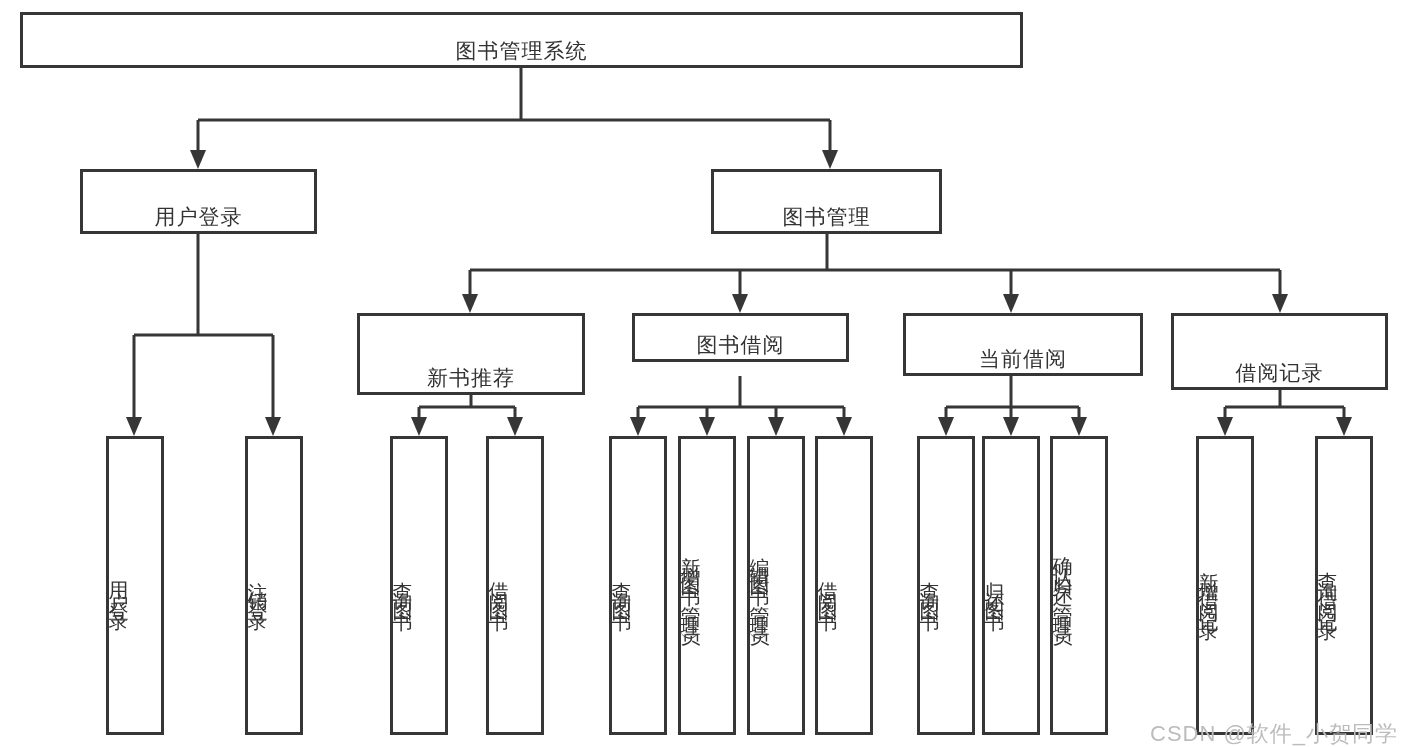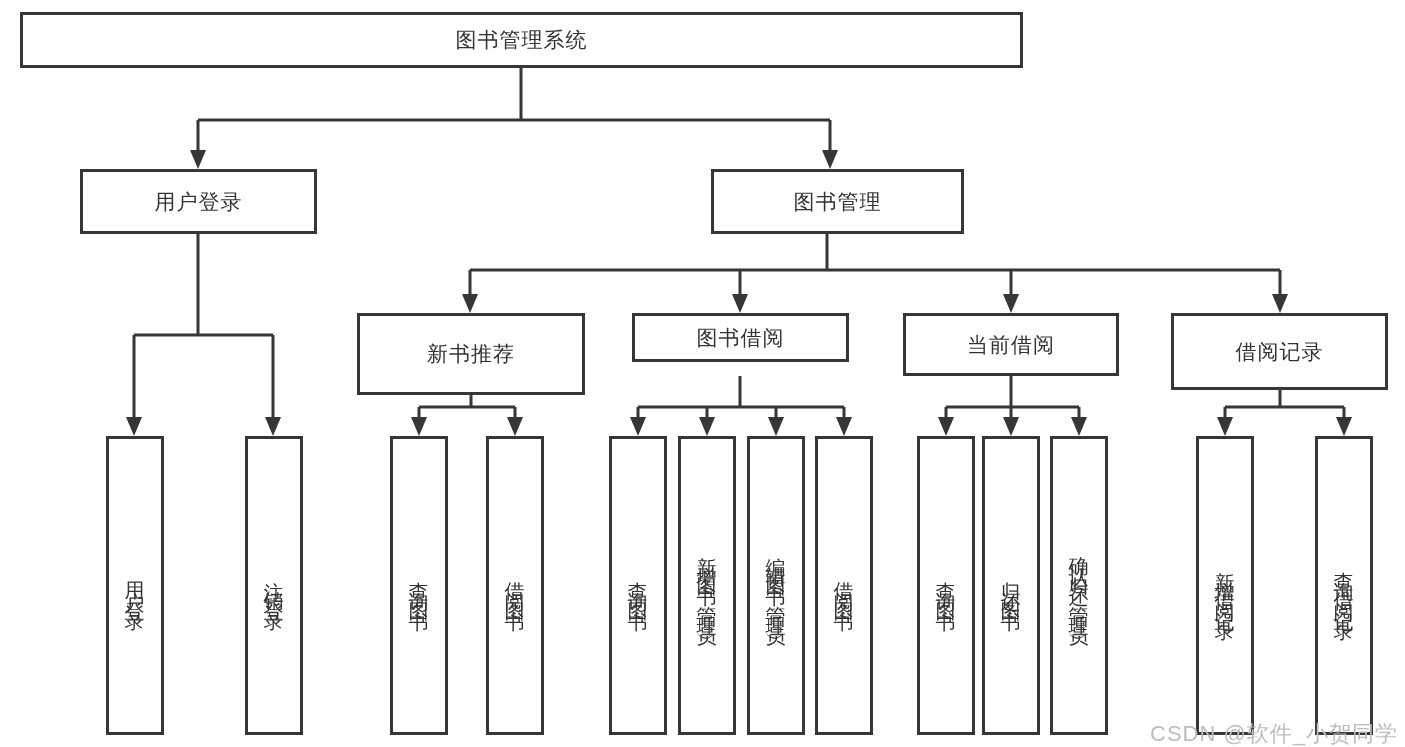--- a/index.html
+++ b/index.html
@@ -25,21 +25,21 @@
     fill: var(--line, #363636);
     stroke: none;
   }
   .node {
     position: absolute;
     box-sizing: border-box;
     background: var(--box-bg, #ffffff);
     border: 3px solid var(--line, #363636);
     color: var(--text, #333333);
     display: flex;
-    align-items: center;
+    align-items: flex-end;
     justify-content: center;
   }
   .hbox {
     font-size: 21px;
     letter-spacing: 1px;
     white-space: nowrap;
   }
   .vbox {
     width: 58px;
     height: 299px;
@@ -110,31 +110,31 @@
     </g>
   </svg>
 
   <div class="node hbox" style="left:20px; top:12px; width:1003px; height:56px;">
     <span>图书管理系统</span>
   </div>
 
   <div class="node hbox" style="left:80px; top:169px; width:237px; height:65px;">
     <span>用户登录</span>
   </div>
-  <div class="node hbox" style="left:711px; top:169px; width:253px; height:65px;">
+  <div class="node hbox" style="left:711px; top:169px; width:231px; height:65px;">
     <span>图书管理</span>
   </div>
 
   <div class="node hbox" style="left:357px; top:313px; width:228px; height:82px;">
     <span>新书推荐</span>
   </div>
   <div class="node hbox" style="left:632px; top:313px; width:217px; height:49px;">
     <span>图书借阅</span>
   </div>
-  <div class="node hbox" style="left:903px; top:313px; width:216px; height:63px;">
+  <div class="node hbox" style="left:903px; top:313px; width:240px; height:63px;">
     <span>当前借阅</span>
   </div>
   <div class="node hbox" style="left:1171px; top:313px; width:217px; height:77px;">
     <span>借阅记录</span>
   </div>
 
   <div class="node vbox" style="left:106px;">
     <span>用户登录</span>
   </div>
   <div class="node vbox" style="left:245px;">

